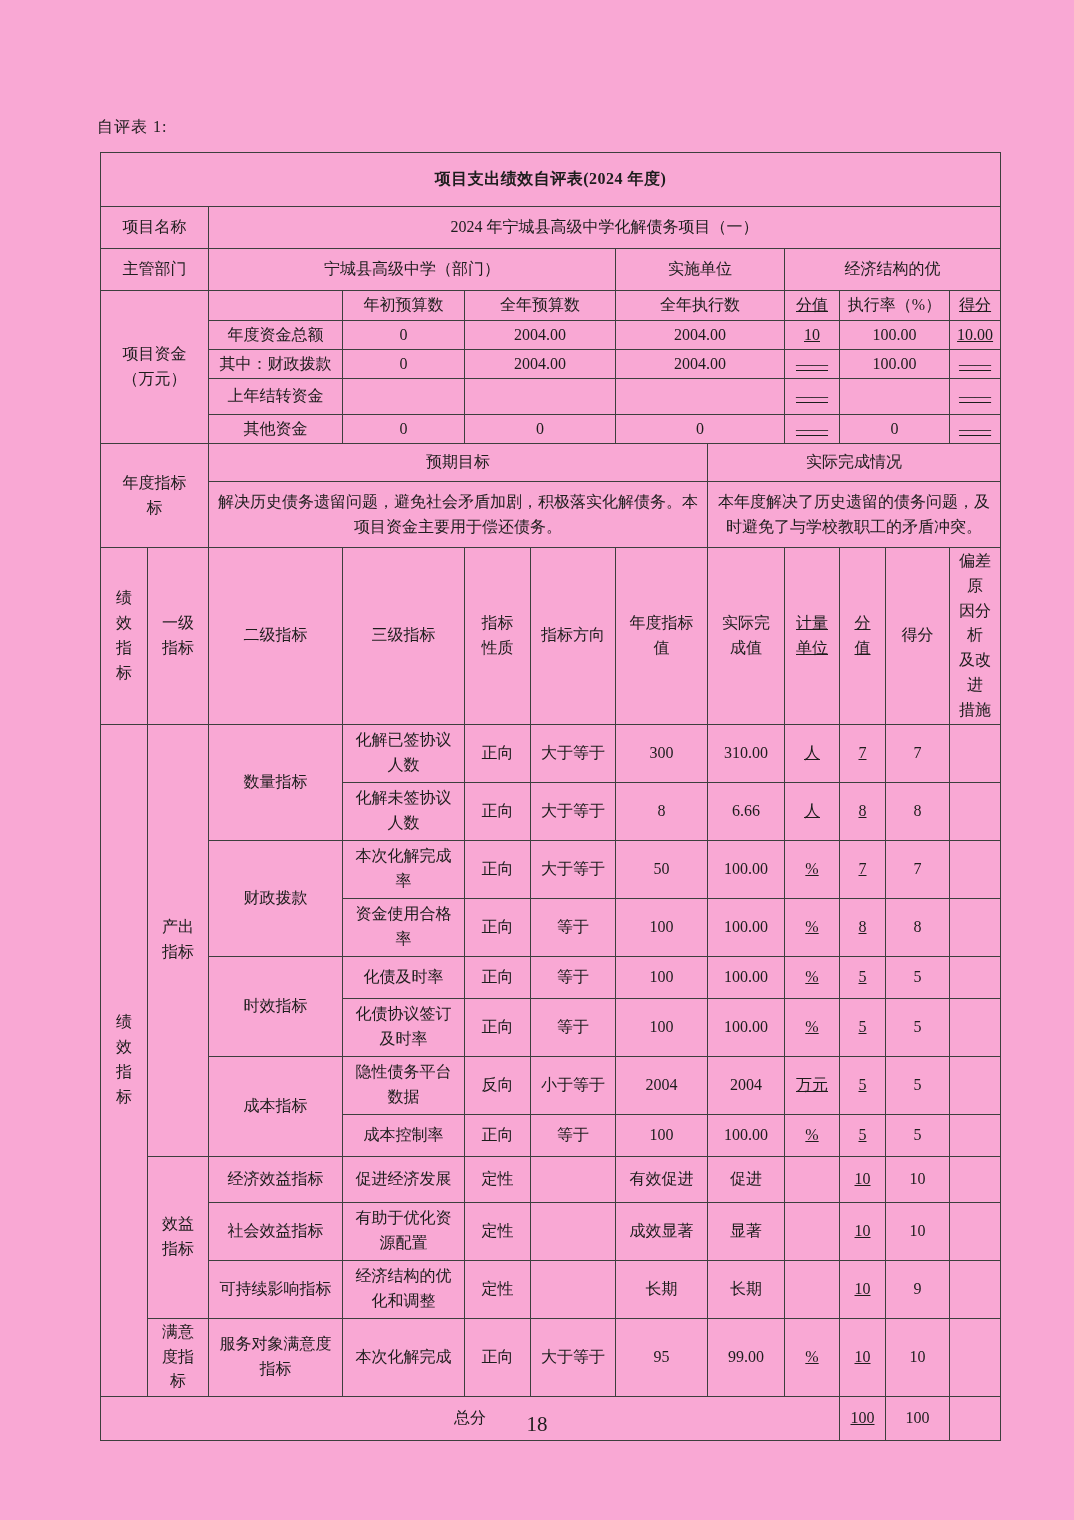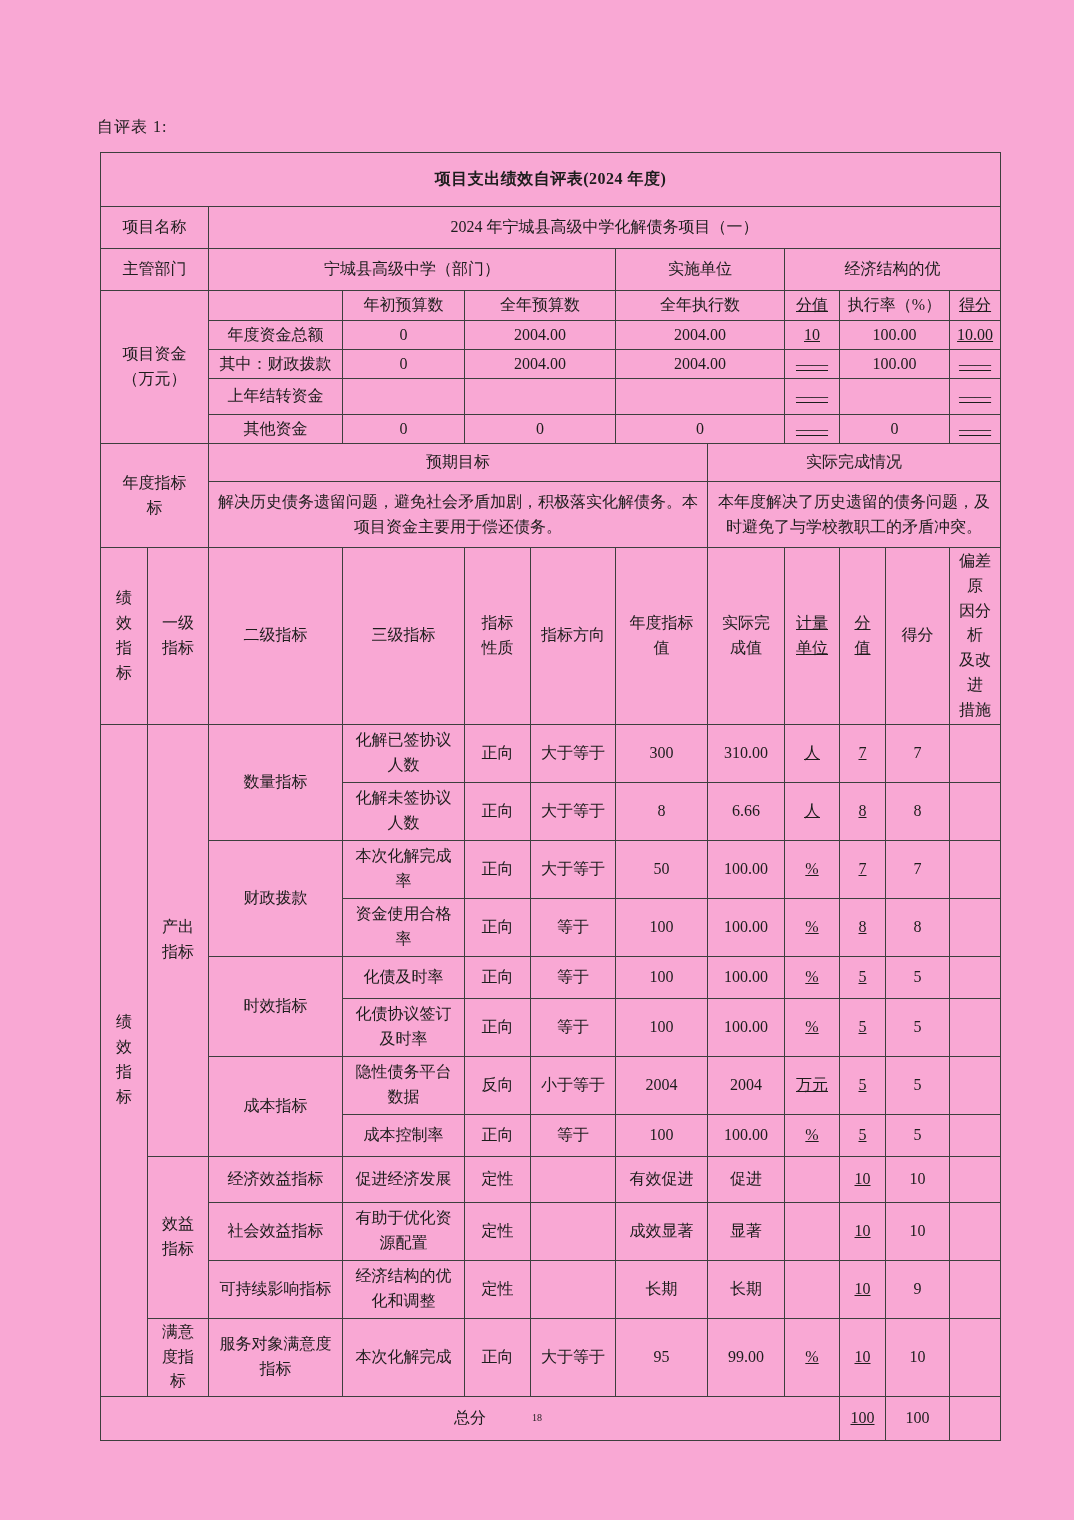--- a/index.html
+++ b/index.html
@@ -21,21 +21,21 @@
     white-space:pre-line;
   }
   td.title-cell { font-weight:bold; font-size:18px; letter-spacing:0.5px; }
   td.left  { text-align:left;  padding-left:10px; }
   td.right { text-align:right; padding-right:8px; }
   td.vside { line-height:33px; }      
   td.vhead { line-height:26px; }      
   td.goal  { line-height:1.8; }
   td.small { font-size:15px; line-height:1.35; padding:1px 2px; }
   td.tight { padding:1px 1px;text-decoration:underline; }
-  .pagenum { position:absolute; left:0; right:0; top:1412px; text-align:center; font-size:10px; }
+  .pagenum { position:absolute; left:0; right:0; top:1412px; text-align:center; font-size:21px; }
 </style>
 </head>
 <body>
 
 <div class="page">
 
   <div class="caption">自评表 1:</div>
 
   <table class="selfeval">
     <colgroup>

